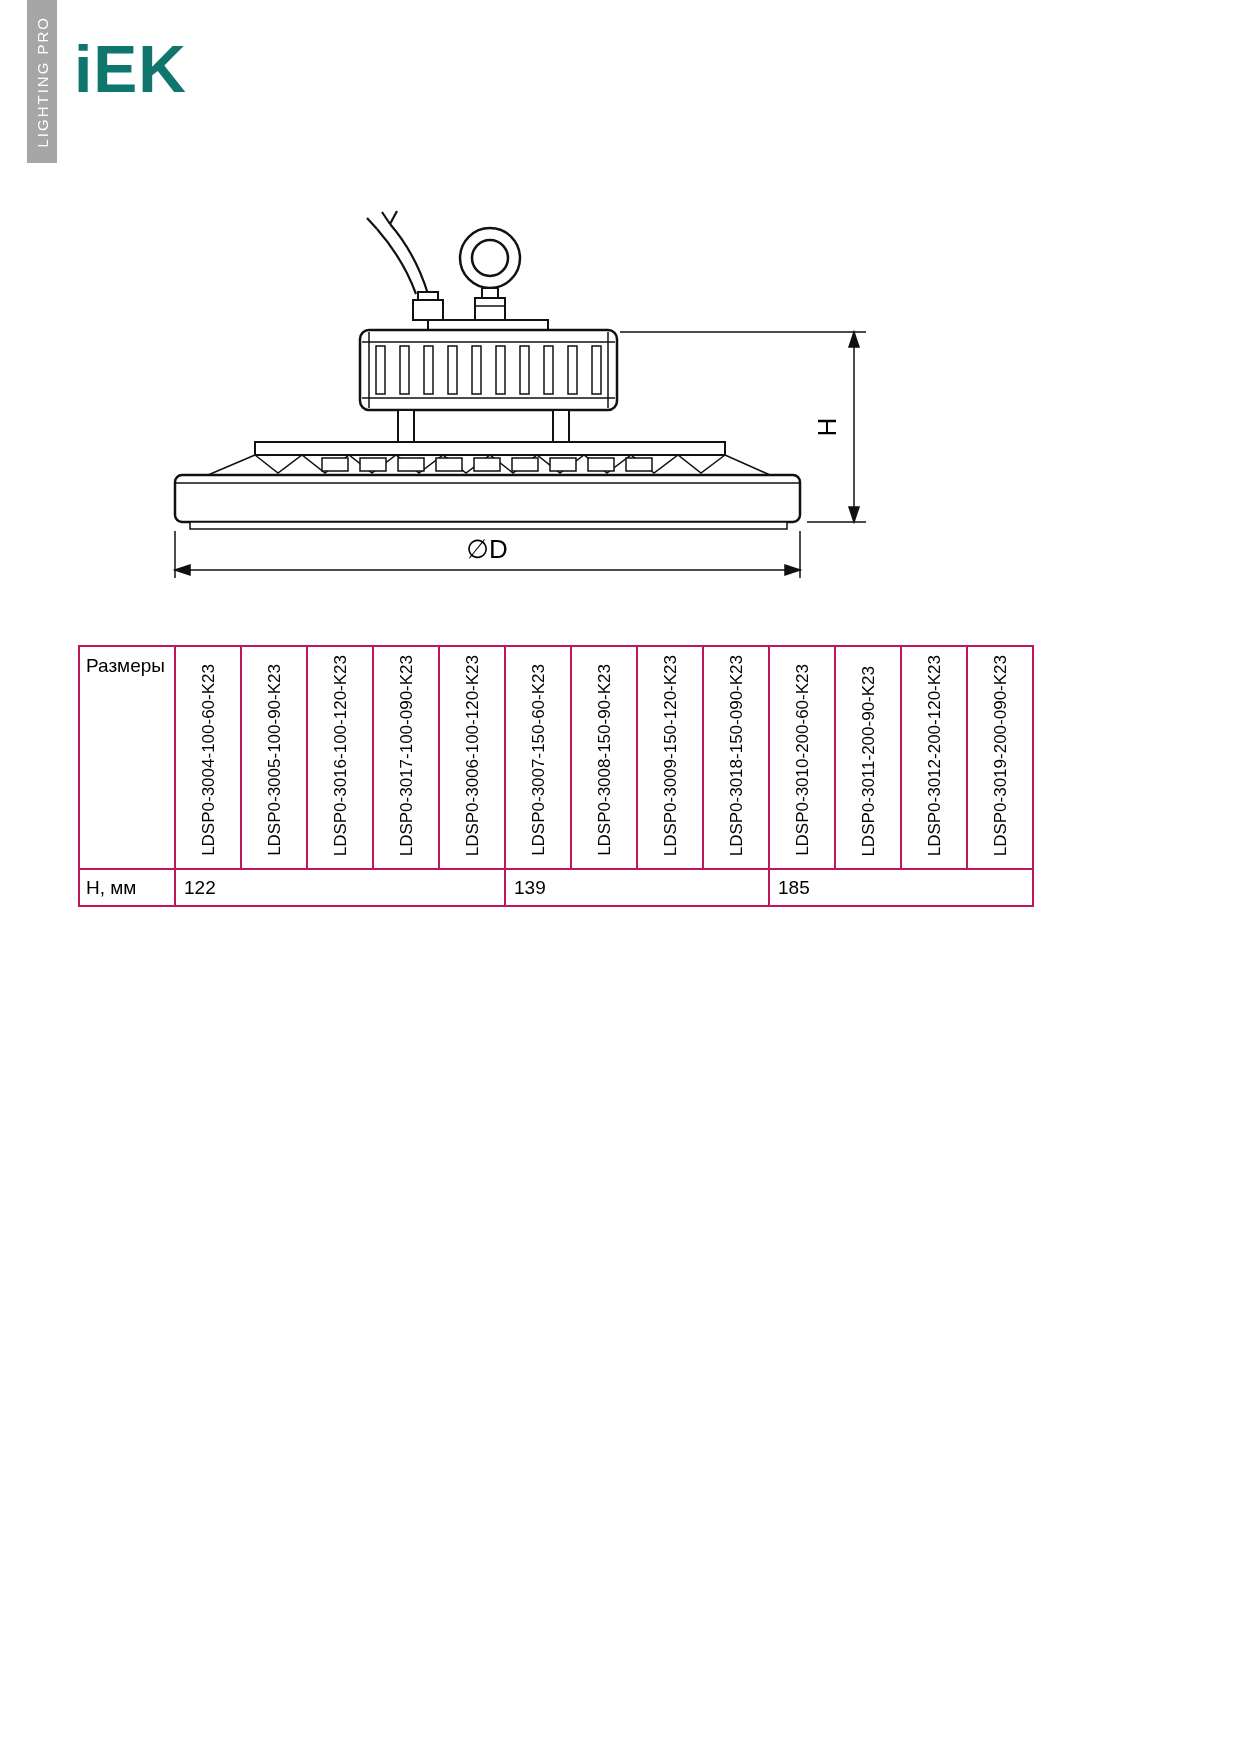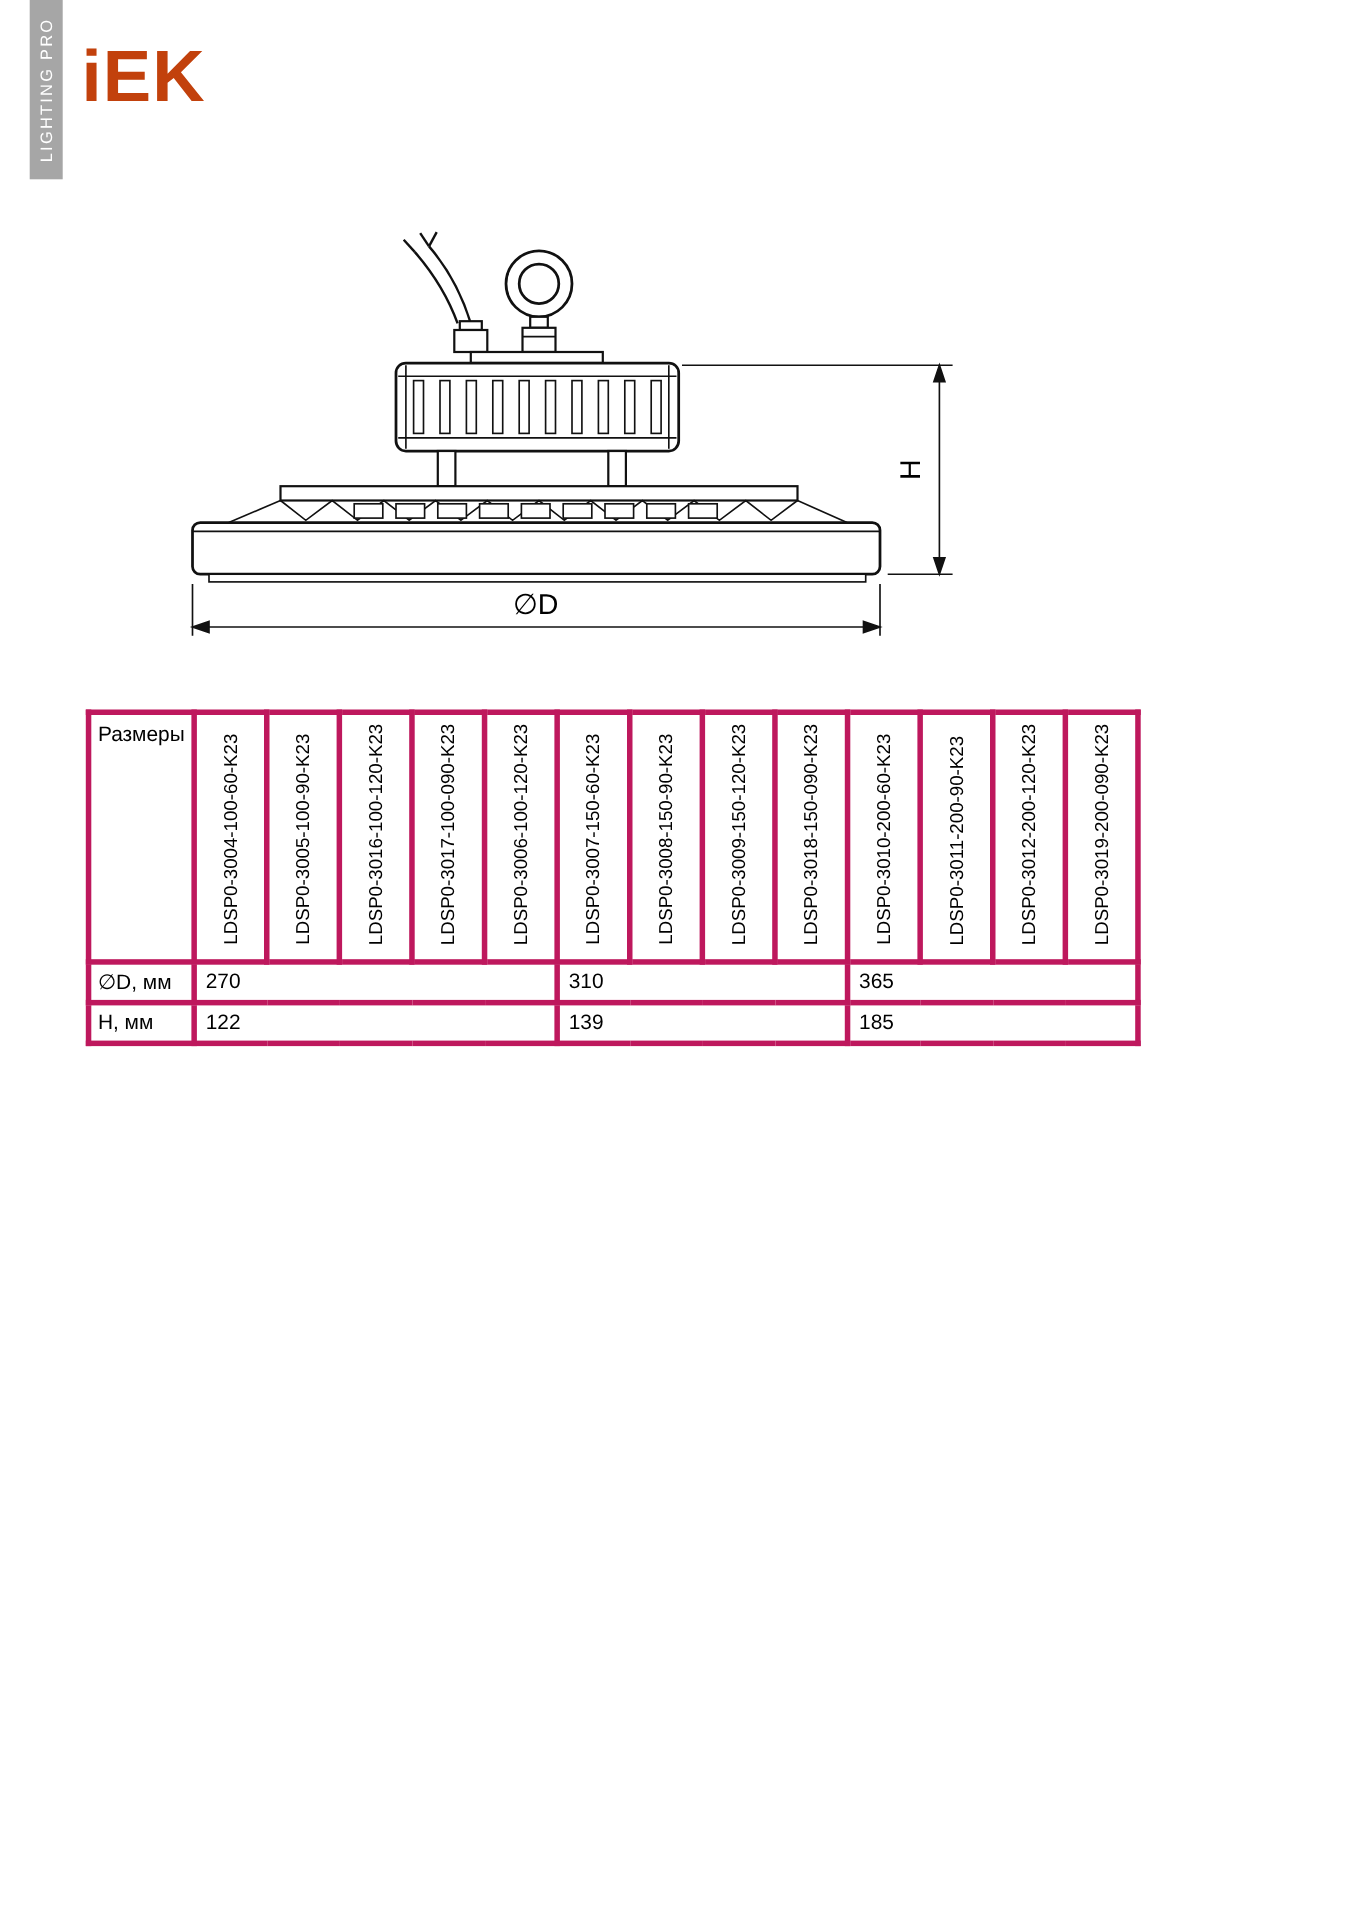--- a/index.html
+++ b/index.html
@@ -25,38 +25,38 @@
     transform:rotate(180deg);
     color:#ffffff;
     font-size:15px;
     font-weight:500;
     letter-spacing:2px;
     white-space:nowrap;
   }
   .logo {
     position:absolute; left:74px; top:36px;
     font-size:66px; font-weight:900;
-    letter-spacing:1px; color:#c2410c; line-height:1;
+    letter-spacing:1px; color:#0f766e; line-height:1;
   }
 
   
   .drawing {
     position:absolute; left:150px; top:192px;
     width:730px; height:410px;
   }
   .drawing svg { width:100%; height:100%; }
   .drawing text { font-family:"Liberation Sans", sans-serif; }
 
   
   .dim-table {
     position:absolute; left:78px; top:645px;
     border-collapse:collapse;
     table-layout:fixed;
   }
-  .dim-table td { border:5px solid #be185d; background:#fff; }
+  .dim-table td { border:2px solid #be185d; background:#fff; }
   .dim-table .corner {
     width:96px; vertical-align:top; text-align:left;
     padding:8px 6px; font-size:19px;
   }
   .dim-table .model {
     width:66px; height:220px;
     vertical-align:bottom; text-align:center;
     padding:8px 0;
   }
   .vtext {
@@ -197,26 +197,20 @@
         <td class="model"><span class="vtext">LDSP0-3007-150-60-K23</span></td>
         <td class="model"><span class="vtext">LDSP0-3008-150-90-K23</span></td>
         <td class="model"><span class="vtext">LDSP0-3009-150-120-K23</span></td>
         <td class="model"><span class="vtext">LDSP0-3018-150-090-K23</span></td>
         <td class="model"><span class="vtext">LDSP0-3010-200-60-K23</span></td>
         <td class="model"><span class="vtext">LDSP0-3011-200-90-K23</span></td>
         <td class="model"><span class="vtext">LDSP0-3012-200-120-K23</span></td>
         <td class="model"><span class="vtext">LDSP0-3019-200-090-K23</span></td>
       </tr>
       <tr>
-        <td class="rowlabel">∅D, мм</td>
-        <td class="val" colspan="5">270</td>
-        <td class="val" colspan="4">310</td>
-        <td class="val" colspan="4">365</td>
-      </tr>
-      <tr>
         <td class="rowlabel">Н, мм</td>
         <td class="val" colspan="5">122</td>
         <td class="val" colspan="4">139</td>
         <td class="val" colspan="4">185</td>
       </tr>
     </tbody>
   </table>
 
 
 </div>

